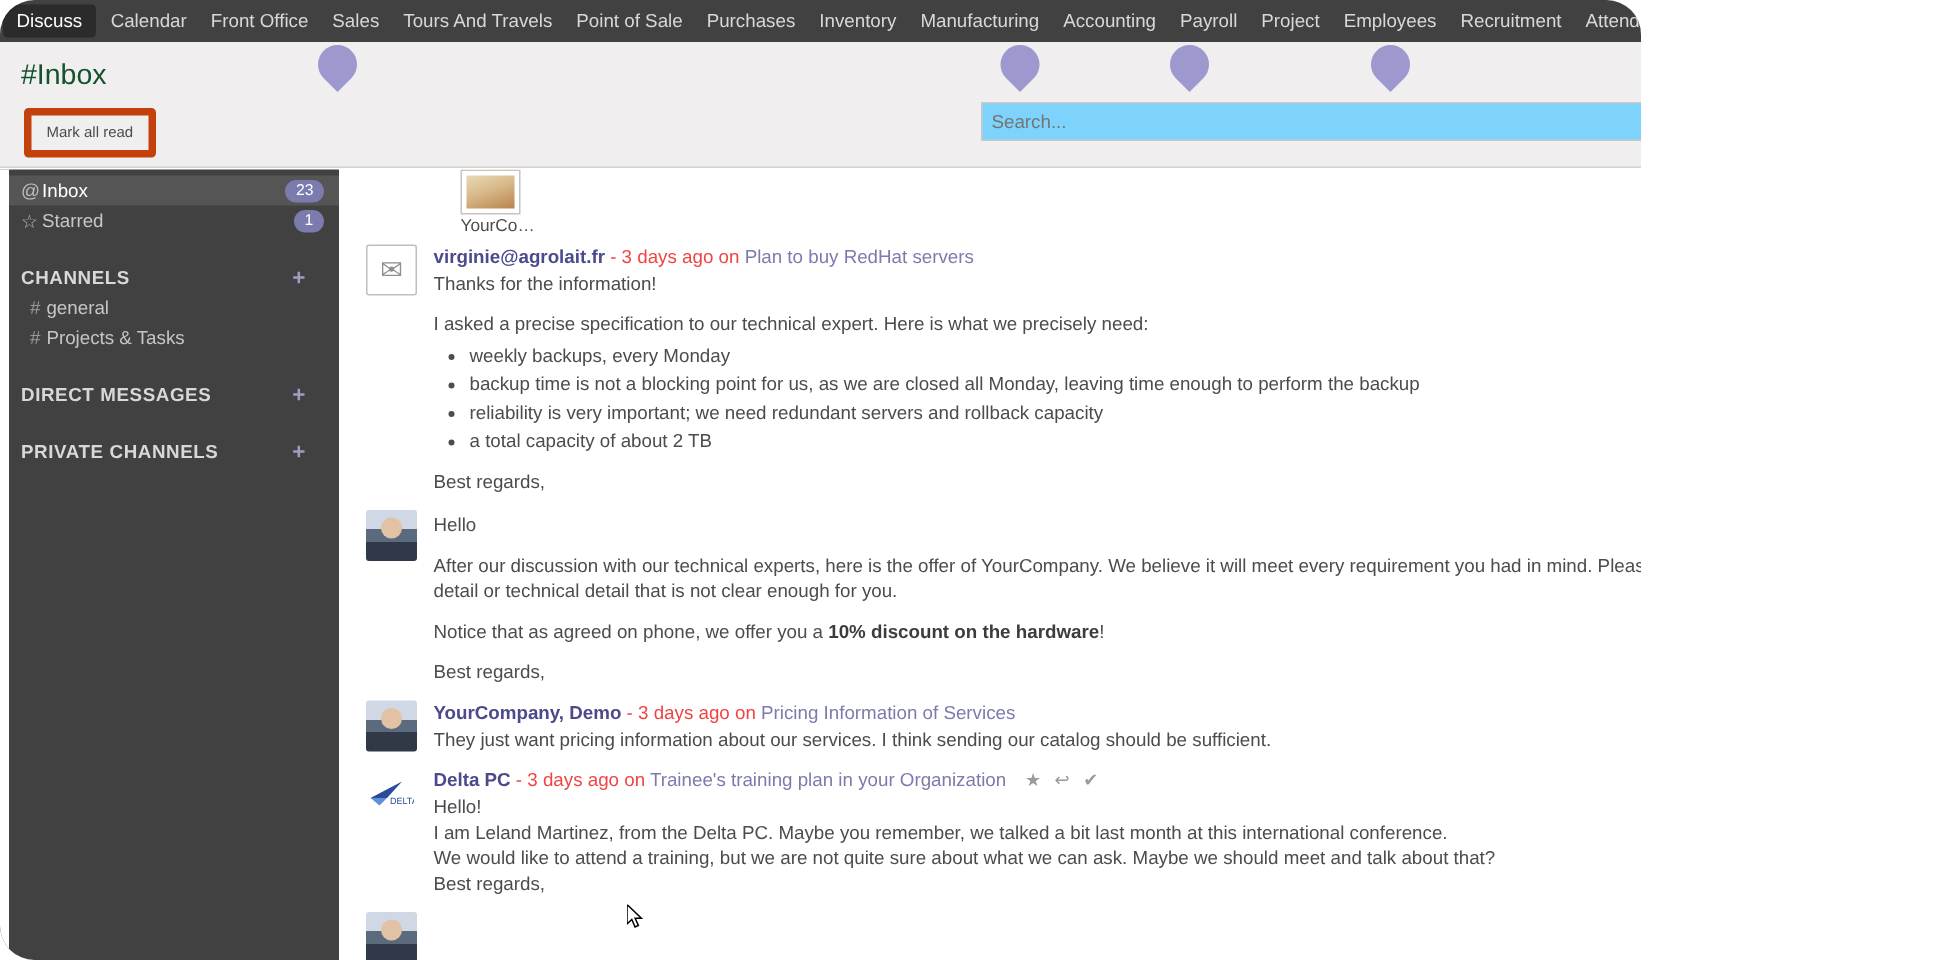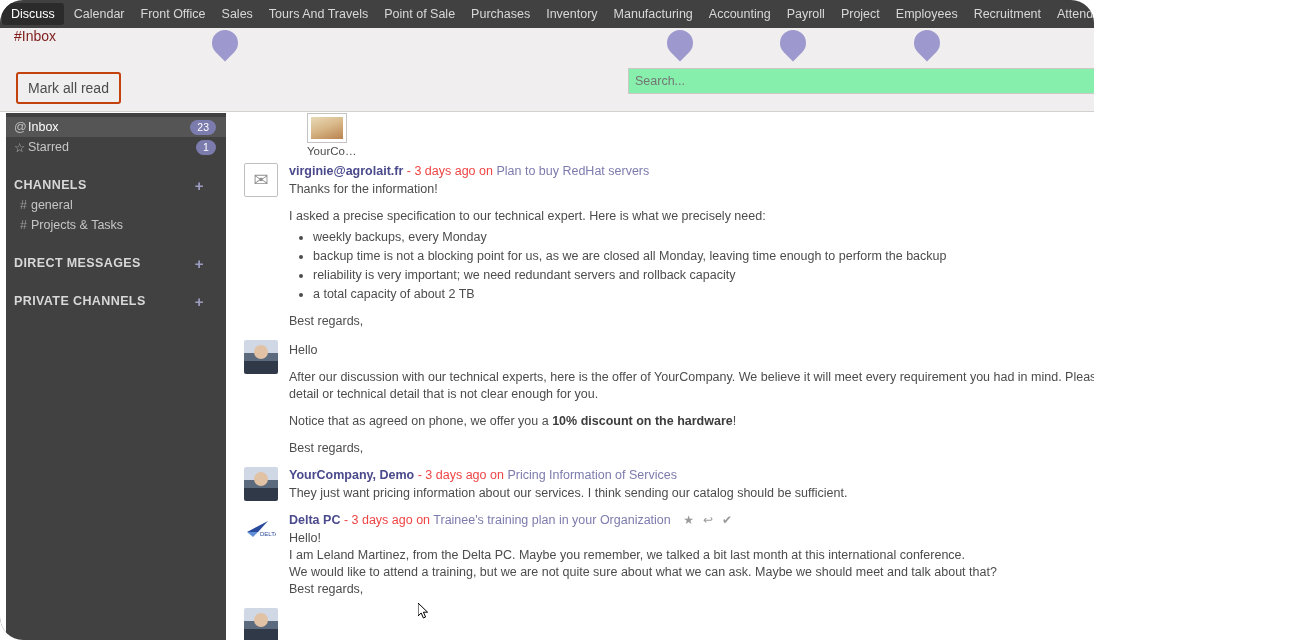--- a/index.html
+++ b/index.html
@@ -64,37 +64,37 @@
 
   
   .controlpanel {
     height: 84px;
     background: #f0eeee;
     border-bottom: 1px solid #d3d0ce;
     position: relative;
     z-index: 20;
   }
   .cp-title {
-    position: absolute; left: 14px; top: 0;
-    font-size: 14px; color: #7f1d1d;
+    position: absolute; left: 14px; top: 12px;
+    font-size: 19px; color: #14532d;
   }
   .cp-button {
     position: absolute; left: 16px; top: 44px;
     background: #efefef;
-    border: 2px solid #c2410c;
+    border: 5px solid #c2410c;
     border-radius: 3px;
     padding: 6px 10px;
-    font-size: 14px;
+    font-size: 10px;
     color: #4c4c4c;
     cursor: pointer;
   }
   .searchbar {
-    position: absolute; left: 628px; top: 40px;
+    position: absolute; left: 654px; top: 40px;
     width: 640px; height: 26px;
-    background: #86efac;
+    background: #7dd3fc;
     border: 1px solid #cbc8c6;
     display: flex; align-items: center;
   }
   .searchbar input {
     flex: 1 1 auto;
     border: 0; outline: none;
     height: 22px;
     padding: 0 6px;
     font-size: 12.5px;
     color: #4c4c4c;

